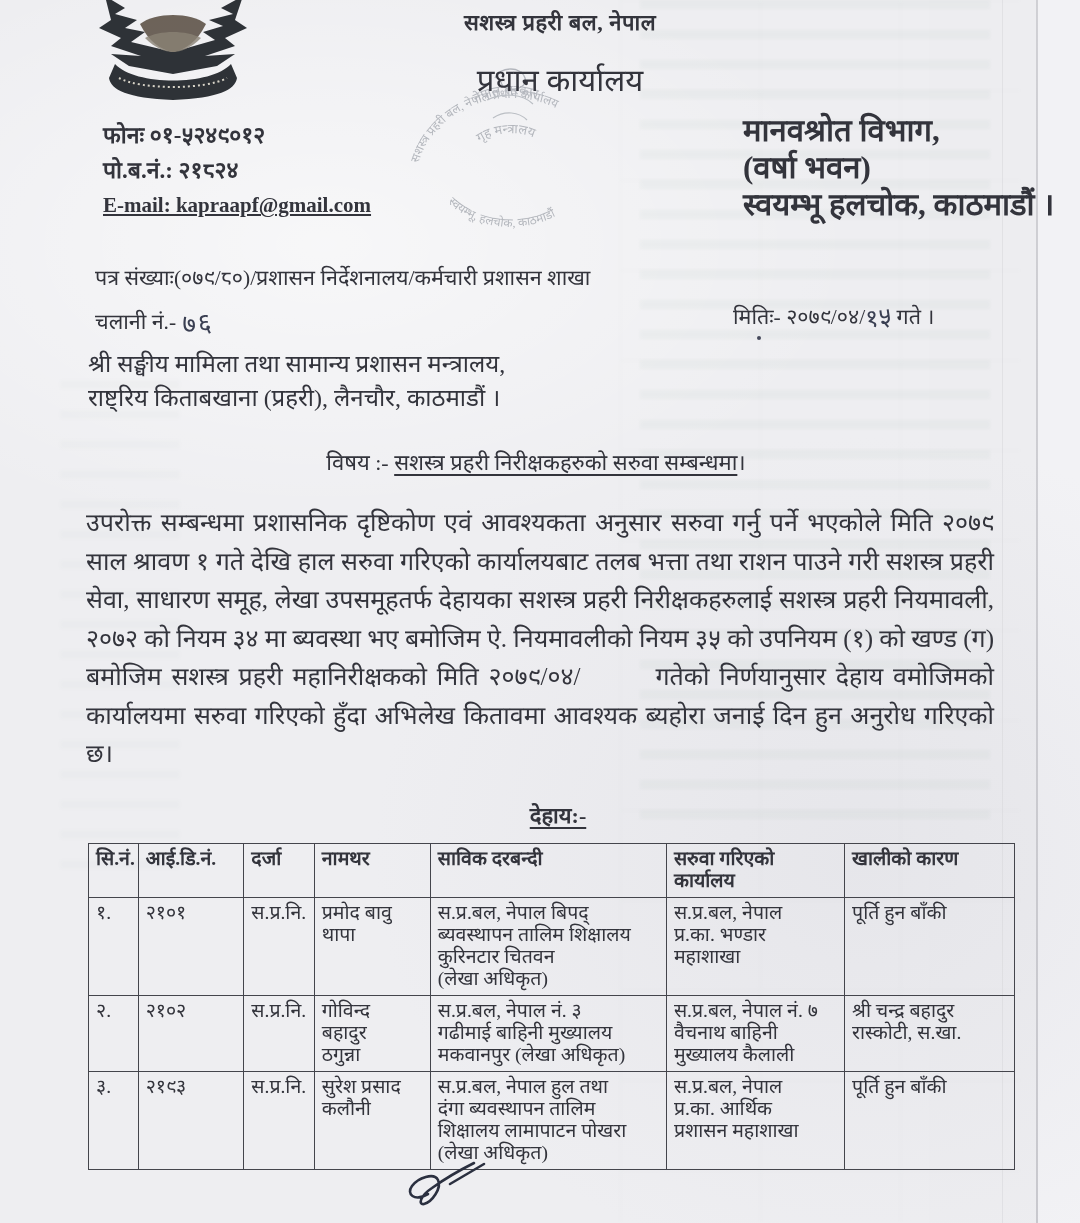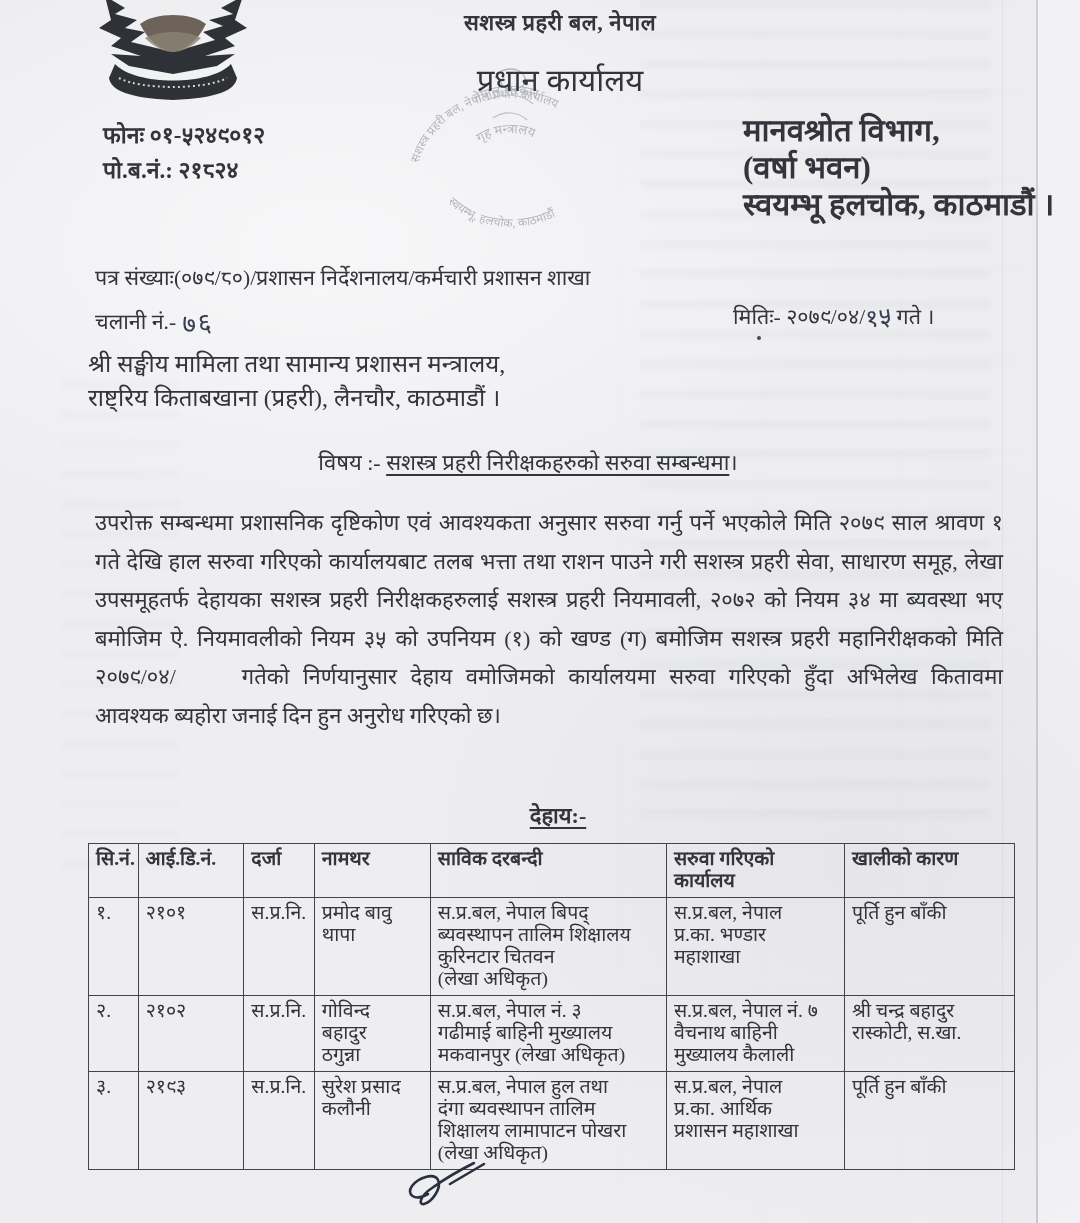--- a/index.html
+++ b/index.html
@@ -41,23 +41,23 @@
   .contact .row{white-space:nowrap;}
   .email-row{font-family:"Liberation Serif",serif;font-size:21px;font-weight:bold;text-decoration:underline;}
   .addr-right{left:703px;top:112px;font-size:31px;line-height:37px;font-weight:bold;margin-left:40px;}
   .letter-no{left:95px;top:262px;font-size:21.5px;}
   .chalani{left:95px;top:301px;font-size:21.5px;}
   .hand{display:inline-block;font-size:26px;color:#3a3f52;transform:rotate(-4deg) translateY(3px);letter-spacing:2px;}
   .date-line{left:733px;top:297px;font-size:21.5px;white-space:nowrap;}
   .hand-date{display:inline-block;font-size:25px;color:#3a3f52;transform:rotate(-8deg) translateY(2px);}
   .date-dot{left:757px;top:336px;width:4px;height:4px;border-radius:50%;background:#44485a;}
   .addressee{left:88px;top:347px;font-size:24px;line-height:34px;}
-  .subject{left:248px;top:446px;width:560px;text-align:center;font-size:22px;}
+  .subject{left:256px;top:446px;width:560px;text-align:center;font-size:22px;}
   .subject .u{text-decoration:underline;text-underline-offset:4px;}
-  .para{left:86px;top:504px;width:908px;font-size:22px;line-height:38.5px;text-align:justify;margin-left:9px;}
+  .para{left:86px;top:504px;width:908px;font-size:25px;line-height:38.5px;text-align:justify;}
   .para2{top:710px;}
   .dehaya{left:440px;top:799px;width:200px;text-align:center;font-size:22px;font-weight:bold;}
   .dehaya .u{text-decoration:underline;text-underline-offset:4px;margin-left:36px;}
   table.roster{
     position:absolute;left:88px;top:843px;width:927px;
     border-collapse:collapse;table-layout:fixed;
     font-size:19.5px;line-height:22px;
   }
   table.roster th,table.roster td{
     border:1.6px solid #44454c;
@@ -108,20 +108,21 @@
       <path d="M110,70 C122,62 136,64 144,72" stroke="#9aa0a8" stroke-width="1.2" fill="none"></path>
     </g>
   </svg>
 
   <div class="abs title-org dev">सशस्त्र प्रहरी बल, नेपाल</div>
   <div class="abs title-office dev">प्रधान कार्यालय</div>
 
   <div class="abs contact dev">
     <div class="row">फोनः ०१-५२४९०१२</div>
     <div class="row">पो.ब.नं.: २१८२४</div>
+    <div class="row email-row">E-mail: kapraapf@gmail.com</div>
   </div>
 
   <div class="abs addr-right dev">
     <div>मानवश्रोत विभाग,</div>
     <div>(वर्षा भवन)</div>
     <div>स्वयम्भू हलचोक, काठमाडौं ।</div>
   </div>
 
   <div class="abs letter-no dev">पत्र संख्याः(०७९/८०)/प्रशासन निर्देशनालय/कर्मचारी प्रशासन शाखा</div>
   <div class="abs chalani dev">

